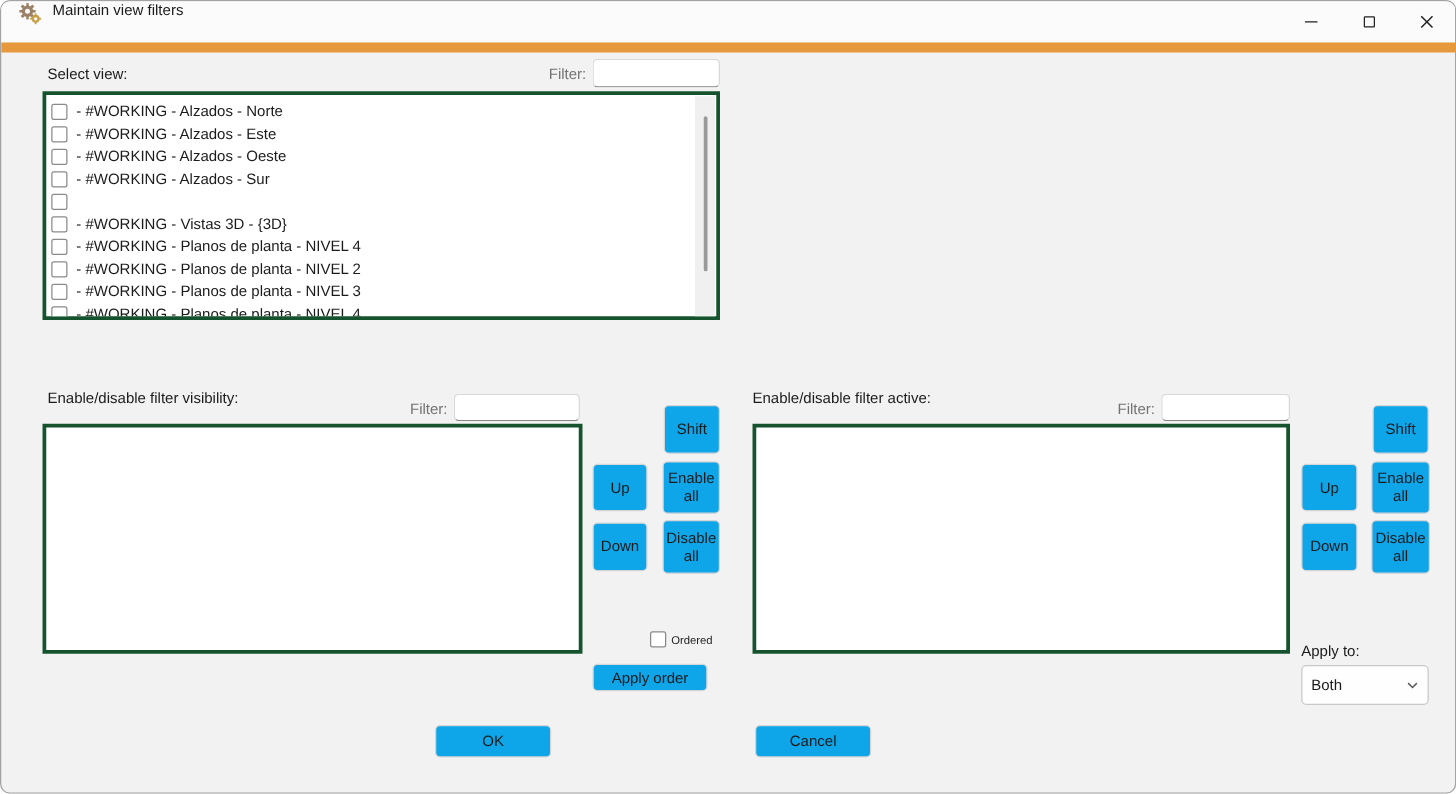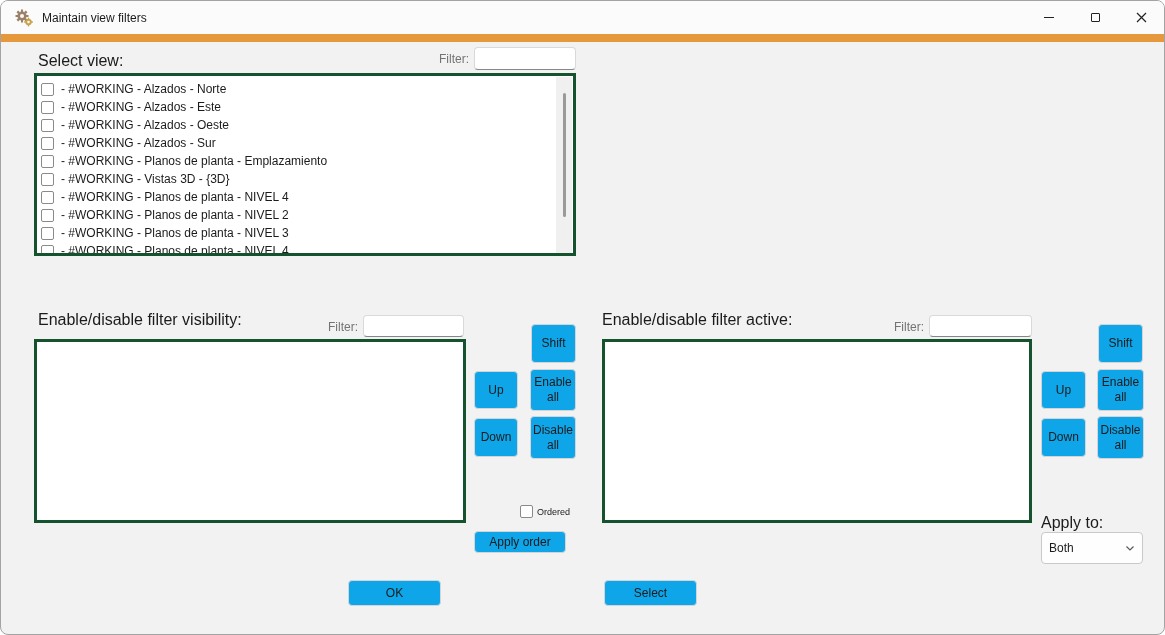--- a/index.html
+++ b/index.html
@@ -2,31 +2,31 @@
 <html><head>
 <meta charset="utf-8">
 <style>
   * { box-sizing: border-box; margin: 0; padding: 0; }
   html,body { width:1165px; height:635px; background:#ffffff; font-family:"Liberation Sans", sans-serif; }
   .window{
     position:relative; width:1165px; height:635px;
     background:#f2f2f2; border:1px solid #a3a3a3; border-radius:8px; overflow:hidden;
   }
   
-  .titlebar{ position:absolute; left:0; top:0; width:100%; height:33px; background:#fbfbfb; display:flex; align-items:center; }
+  .titlebar{ position:absolute; left:0; top:0; width:100%; height:33px; background:#fbfbfb; display:flex; }
   .app-icon{ margin-left:13px; width:20px; height:20px; position:relative; flex:none; }
   .title-text{ margin-left:8px; font-size:12px; color:#1b1b1b; }
   .win-controls{ margin-left:auto; display:flex; height:100%; }
   .win-btn{ width:46px; height:100%; display:flex; align-items:center; justify-content:center; cursor:default; }
   .glyph-min{ width:10px; height:1px; background:#222; }
   .glyph-max{ width:9px; height:9px; border:1px solid #222; border-radius:1px; }
   .accentbar{ position:absolute; left:0; top:33px; width:100%; height:8px; }
 
   
-  .lbl{ position:absolute; font-size:16px; color:#1b1b1b; white-space:nowrap; }
+  .lbl{ position:absolute; font-size:12px; color:#1b1b1b; white-space:nowrap; }
   .flt-lbl{ position:absolute; font-size:12px; color:#737373; text-align:right; }
   .txt{ position:absolute; background:#ffffff; border:1px solid #d9d9d9; border-bottom:1px solid #868686;
         border-radius:4px; font-size:12px; padding:0 6px; color:#1b1b1b; outline:none; font-family:inherit; }
   .listbox{ position:absolute; background:#ffffff; border:3px solid #14532d; overflow:hidden; }
   .btn{ position:absolute; background:#0ea5e9; border:1px solid #d5d5d5; border-radius:4px;
         font-size:12px; color:#1b1b1b; display:flex; align-items:center; justify-content:center;
         text-align:center; line-height:1.25; cursor:default; font-family:inherit; padding:0 3px; }
   .cb{ display:inline-block; width:13px; height:13px; background:#fff; border:1px solid #8a8a8a; border-radius:2px; flex:none; }
 
   
@@ -109,21 +109,20 @@
         <div class="list-row">
           <span class="cb"></span>
           <span class="row-label">- #WORKING - Alzados - Oeste</span>
         </div>
         <div class="list-row">
           <span class="cb"></span>
           <span class="row-label">- #WORKING - Alzados - Sur</span>
         </div>
         <div class="list-row">
           <span class="cb"></span>
-          <span class="row-label">- #WORKING - Planos de planta - Emplazamiento</span>
         </div>
         <div class="list-row">
           <span class="cb"></span>
           <span class="row-label">- #WORKING - Vistas 3D - {3D}</span>
         </div>
         <div class="list-row">
           <span class="cb"></span>
           <span class="row-label">- #WORKING - Planos de planta - NIVEL 4</span>
         </div>
         <div class="list-row">
@@ -176,15 +175,15 @@
 
   <span class="lbl" style="left:1040px; top:513px;">Apply to:</span>
   <div class="dropdown" style="left:1040px; top:531px; width:102px; height:32px;">
     <span>Both</span>
     <svg class="chev" viewBox="0 0 10 10">
         <path d="M1.5 3.5 L5 7 L8.5 3.5" stroke="#5a5a5a" stroke-width="1.2" fill="none"></path>
       </svg>
   </div>
 
   <button class="btn" style="left:347px; top:579px; width:93px; height:26px;">OK</button>
-  <button class="btn" style="left:603px; top:579px; width:93px; height:26px;">Select</button>
+  <button class="btn" style="left:603px; top:579px; width:93px; height:26px;">Cancel</button>
 
 </div>
 
 </body></html>

